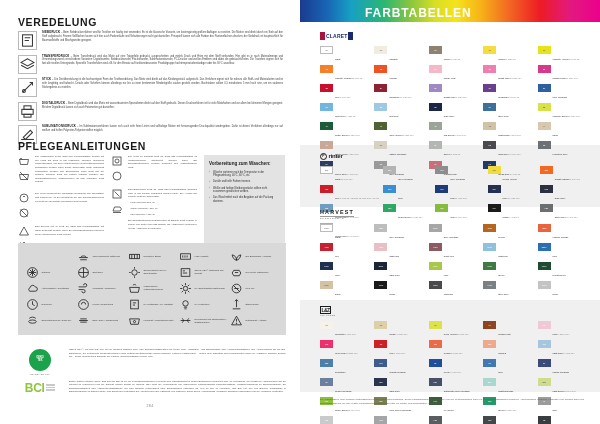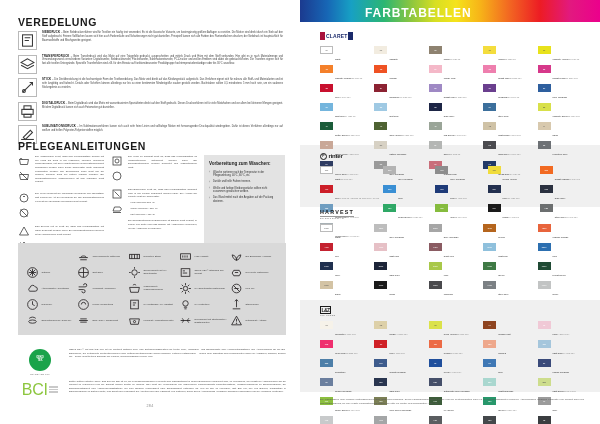--- a/index.html
+++ b/index.html
@@ -147,21 +147,21 @@
   .logo-lz .sub { font-size:1.9px; color:#666; letter-spacing:0.5px; margin-top:0.6px; }
 
   
   .oeko {
     width:22px; height:22px; border-radius:50%; background:#1aa34a;
     display:flex; flex-direction:column; align-items:center; justify-content:center;
     color:#fff; font-size:2.6px; line-height:1.15; font-weight:700; text-align:center;
   }
   .oeko-cap { font-size:2.2px; color:#666; text-align:center; margin-top:1.5px; letter-spacing:0.3px; }
   .bci { display:flex; align-items:center; gap:1.5px; }
-  .bci .wd { font-size:16px; font-weight:400; color:#8dc63f; letter-spacing:-0.3px; }
+  .bci .wd { font-size:12px; font-weight:700; color:#8dc63f; letter-spacing:-0.3px; }
   .bci .lines { display:flex; flex-direction:column; gap:1px; }
   .bci .lines i { display:block; width:9px; height:1.4px; background:#c9c9c9; }
 </style>
 </head>
 <body>
 
 <div class="page">
 
   <div class="left">
 

